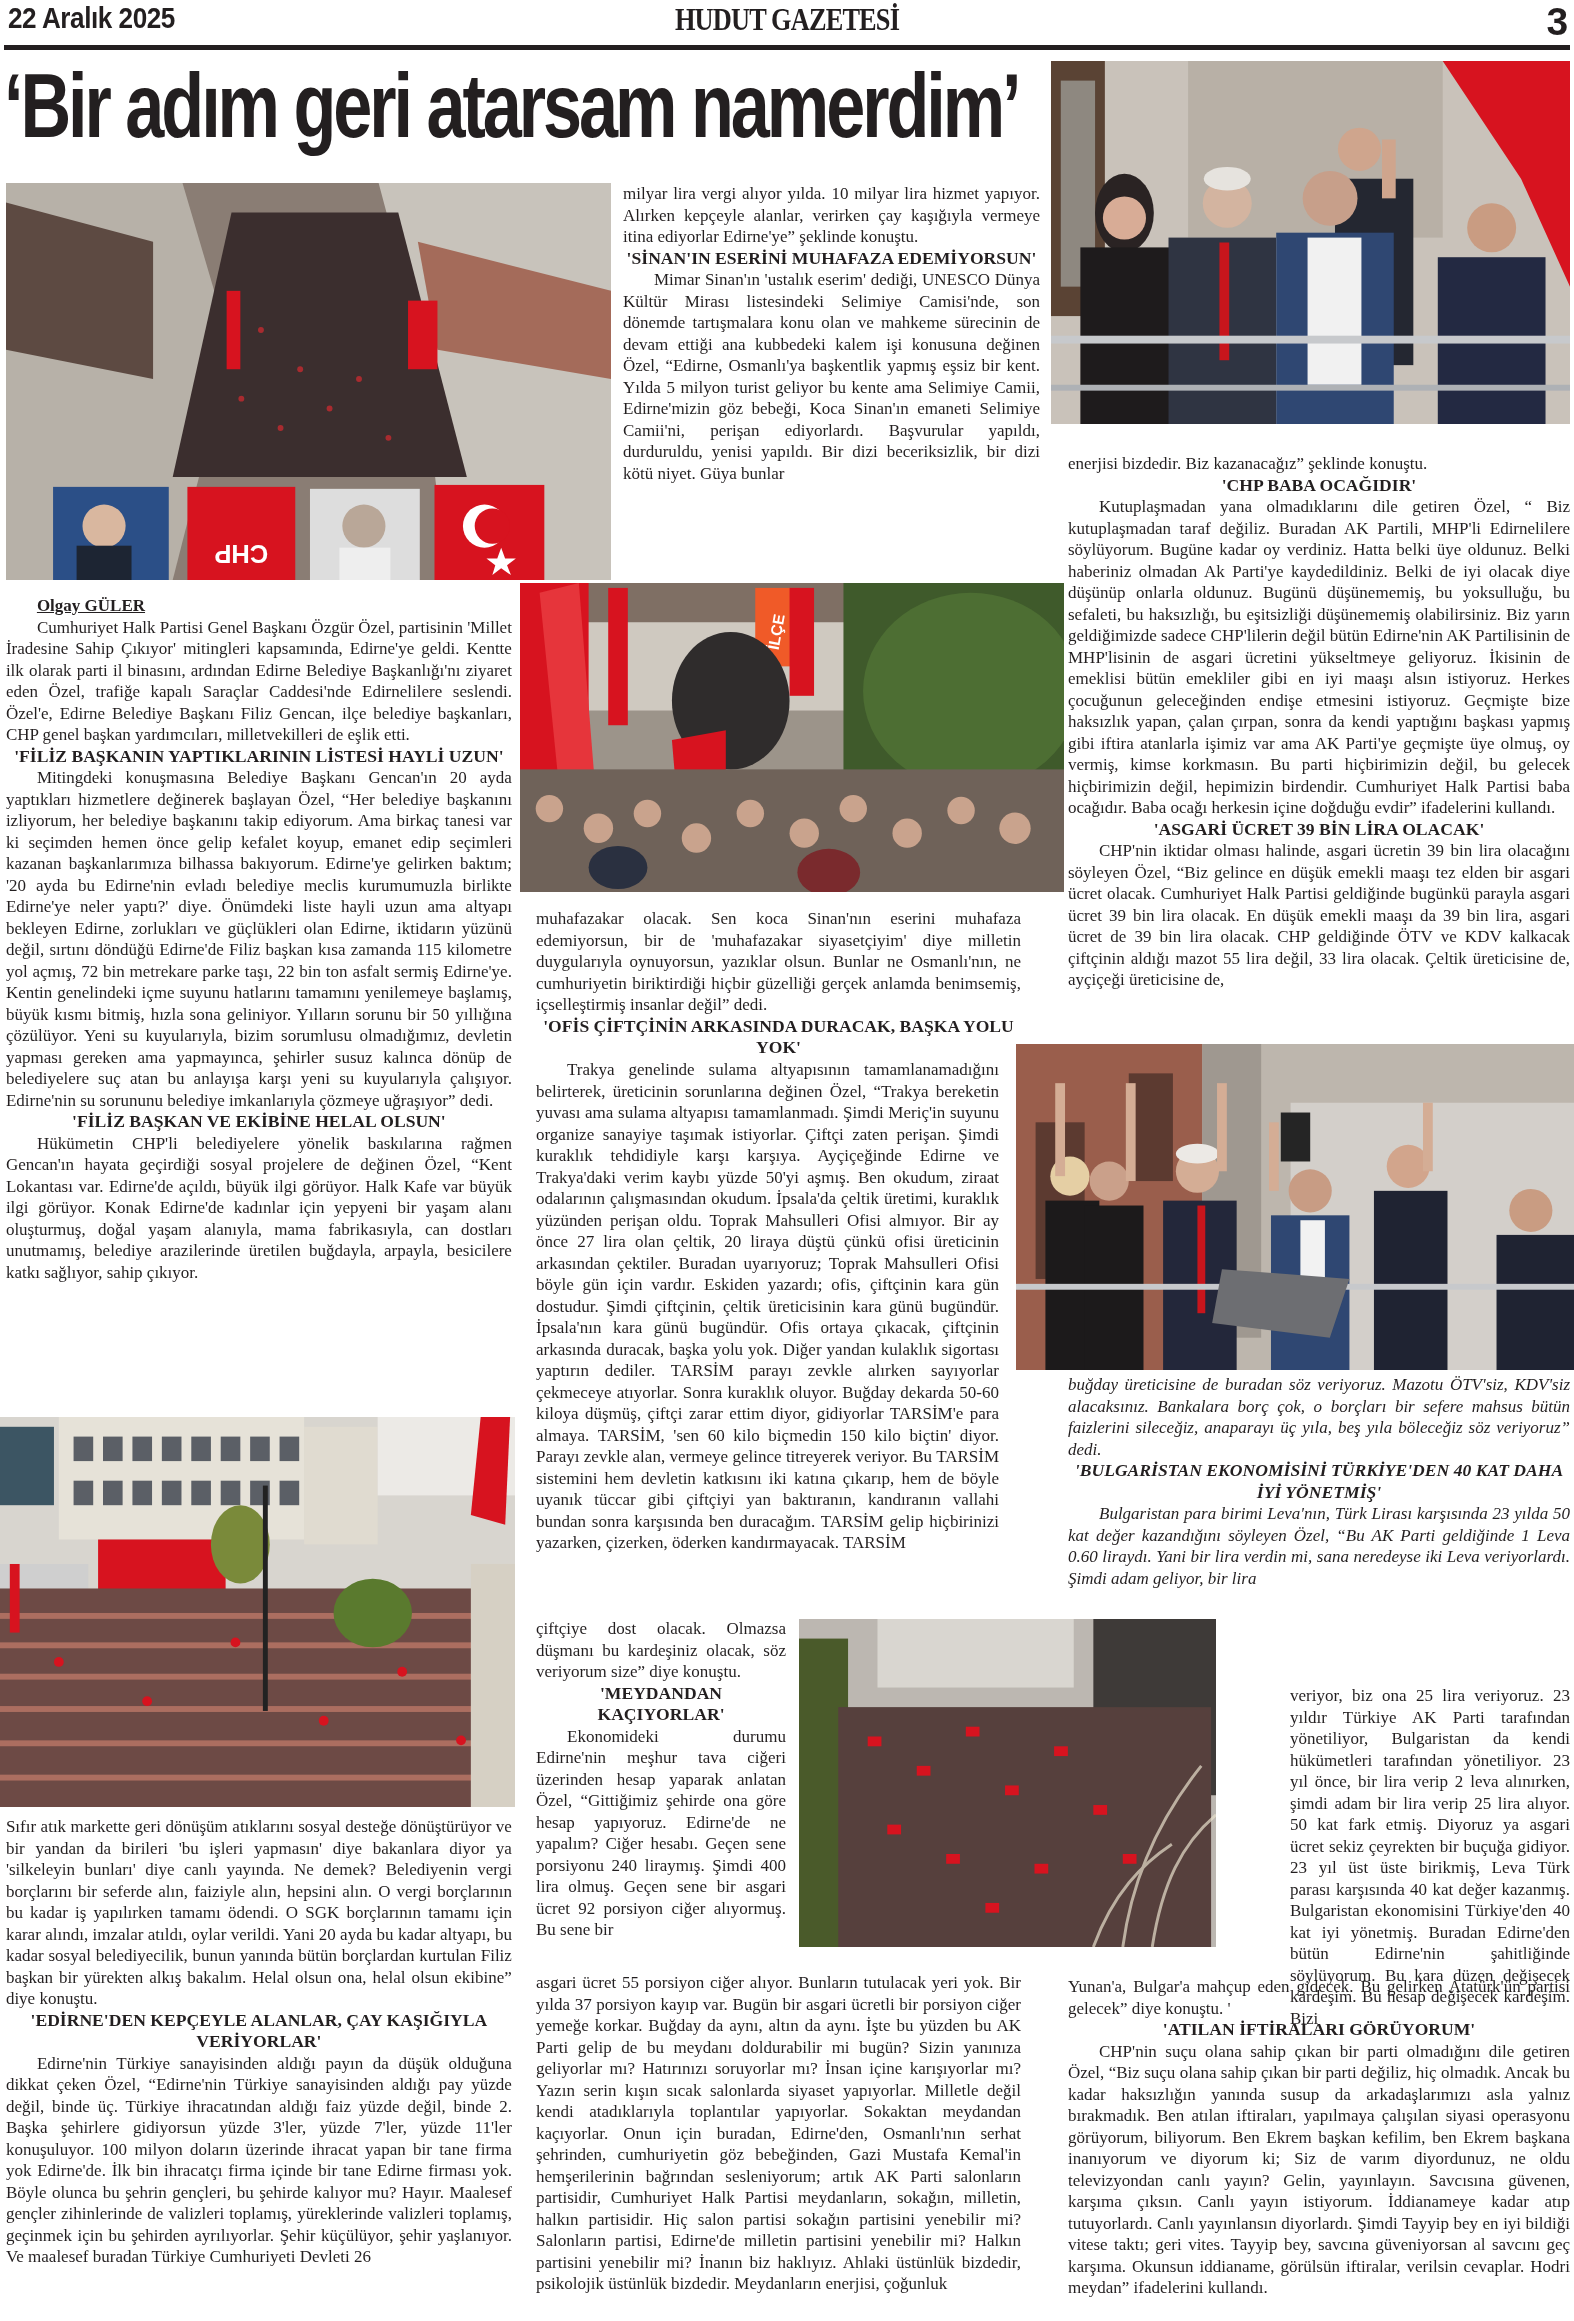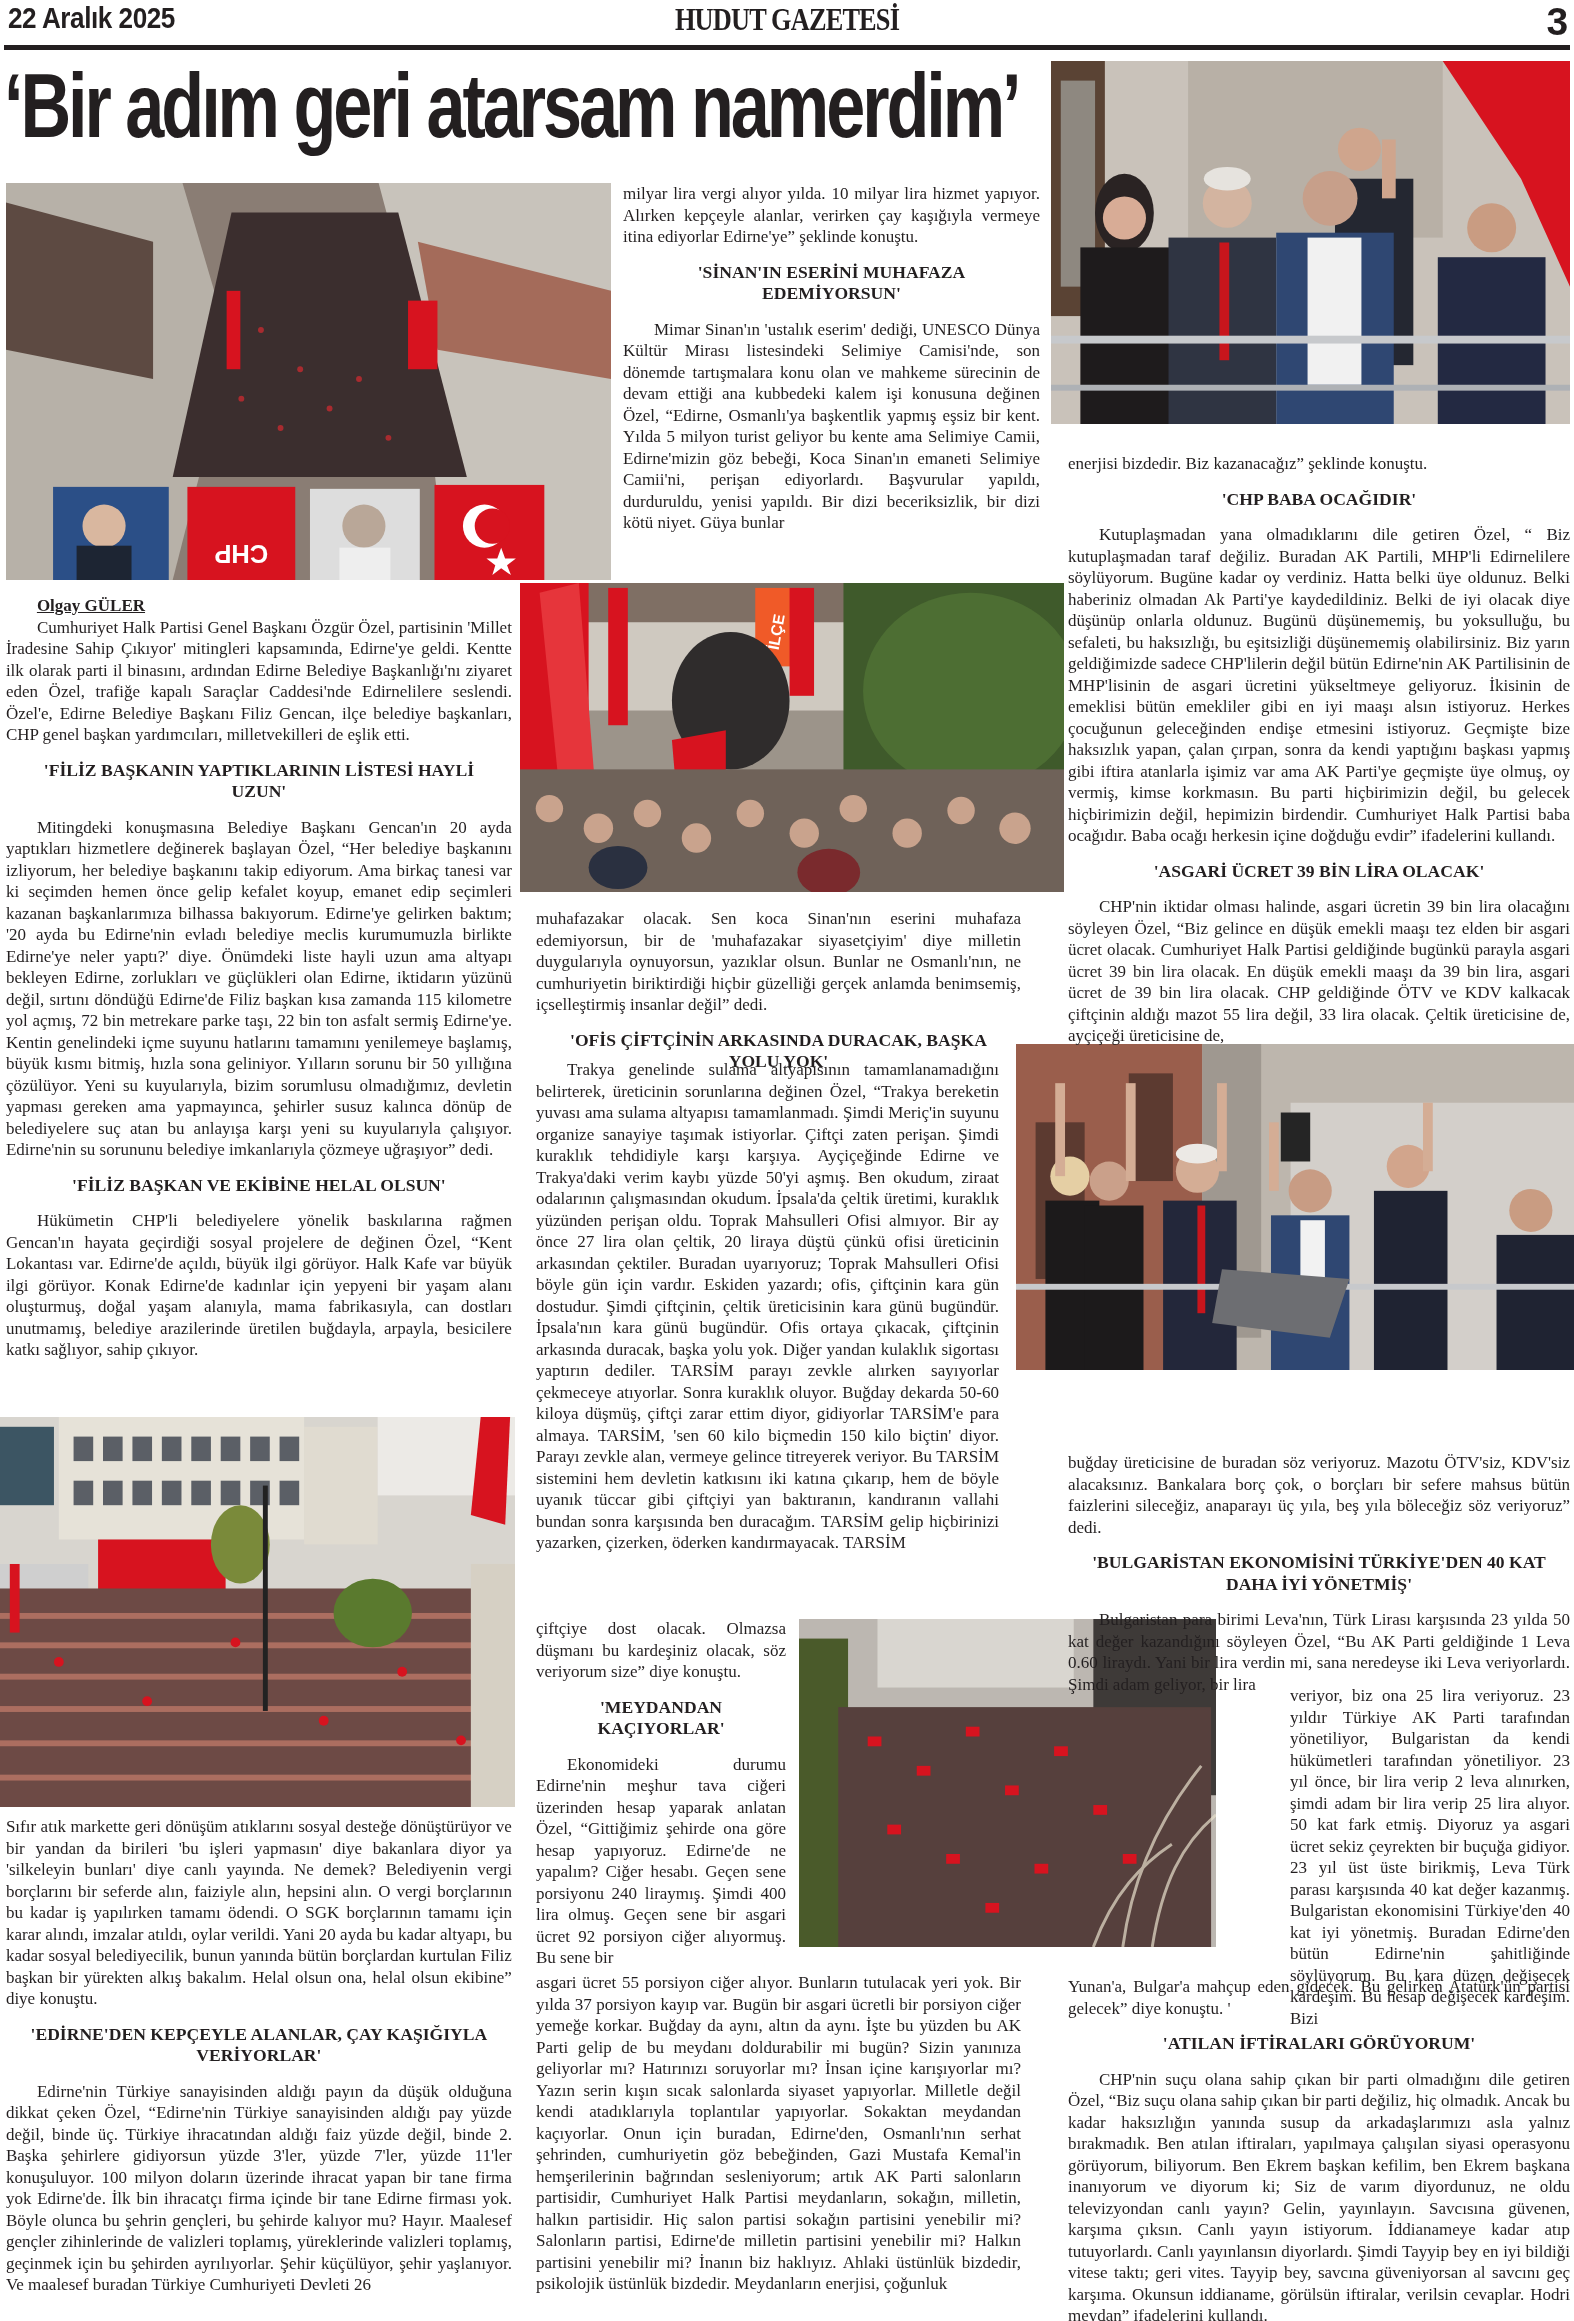--- a/index.html
+++ b/index.html
@@ -6,21 +6,21 @@
   body { width: 1574px; height: 2322px; position: relative; overflow: hidden; color: #231f20; font-family: "Liberation Serif", serif; }
   .abs { position: absolute; }
   .masthead-date { left: 7.8px; top: 2px; font-family: "Liberation Sans", sans-serif; font-weight: bold; font-size: 29px; letter-spacing: -0.5px; transform: scaleX(0.9); transform-origin: left; }
   .masthead-title { left: 0; width: 1574px; top: 2px; text-align: center; font-family: "Liberation Serif", serif; font-weight: bold; font-size: 31px; letter-spacing: -1px; transform: scaleX(0.85); }
   .masthead-page { right: 5.9px; top: 0; font-family: "Liberation Sans", sans-serif; font-weight: bold; font-size: 39px; }
   .rule { left: 3.9px; top: 45px; width: 1566px; height: 4.9px; background: #231f20; }
   .headline { left: 3.9px; top: 57px; width: 1039px; font-family: "Liberation Sans", sans-serif; font-weight: bold; font-size: 90px; line-height: 98px; letter-spacing: -3.9px; transform: scaleX(0.78); transform-origin: left; white-space: nowrap; }
   .col { font-size: 17px; line-height: 21.5px; text-align: justify; hyphens: none; }
   .col p { margin: 0; text-indent: 31px; }
   .col p.noindent { text-indent: 0; }
-  .col h3 { margin: 14px; font-size: 17.6px; line-height: 21.5px; font-weight: bold; text-align: center; }
+  .col h3 { margin: 0; font-size: 17.6px; line-height: 21.5px; font-weight: bold; text-align: center; }
   .byline { font-weight: bold; text-decoration: underline; text-indent: 31px; }
   .photo { overflow: hidden; }
   .photo svg { width: 100%; height: 100%; display: block; }
 </style>
 </head>
 <body>
 
 <div class="abs masthead-date">22 Aralık 2025</div>
 <div class="abs masthead-title">HUDUT GAZETESİ</div>
 <div class="abs masthead-page">3</div>
@@ -279,21 +279,21 @@
 </div>
 
 <div class="abs col" style="left:1068px; top:453px; width:502px;">
   <p class="noindent">enerjisi bizdedir. Biz kazanacağız” şeklinde konuştu.</p>
   <h3>'CHP BABA OCAĞIDIR'</h3>
   <p>Kutuplaşmadan yana olmadıklarını dile getiren Özel, “ Biz kutuplaşmadan taraf değiliz. Buradan AK Partili, MHP'li Edirnelilere söylüyorum. Bugüne kadar oy verdiniz. Hatta belki üye oldunuz. Belki haberiniz olmadan Ak Parti'ye kaydedildiniz. Belki de iyi olacak diye düşünüp onlarla oldunuz. Bugünü düşünememiş, bu yoksulluğu, bu sefaleti, bu haksızlığı, bu eşitsizliği düşünememiş olabilirsiniz. Biz yarın geldiğimizde sadece CHP'lilerin değil bütün Edirne'nin AK Partilisinin de MHP'lisinin de asgari ücretini yükseltmeye geliyoruz. İkisinin de emeklisi bütün emekliler gibi en iyi maaşı alsın istiyoruz. Herkes çocuğunun geleceğinden endişe etmesini istiyoruz. Geçmişte bize haksızlık yapan, çalan çırpan, sonra da kendi yaptığını başkası yapmış gibi iftira atanlarla işimiz var ama AK Parti'ye geçmişte üye olmuş, oy vermiş, kimse korkmasın. Bu parti hiçbirimizin değil, bu gelecek hiçbirimizin değil, hepimizin birdendir. Cumhuriyet Halk Partisi baba ocağıdır. Baba ocağı herkesin içine doğduğu evdir” ifadelerini kullandı.</p>
   <h3>'ASGARİ ÜCRET 39 BİN LİRA OLACAK'</h3>
   <p>CHP'nin iktidar olması halinde, asgari ücretin 39 bin lira olacağını söyleyen Özel, “Biz gelince en düşük emekli maaşı tez elden bir asgari ücret olacak. Cumhuriyet Halk Partisi geldiğinde bugünkü parayla asgari ücret 39 bin lira olacak. En düşük emekli maaşı da 39 bin lira, asgari ücret de 39 bin lira olacak. CHP geldiğinde ÖTV ve KDV kalkacak çiftçinin aldığı mazot 55 lira değil, 33 lira olacak. Çeltik üreticisine de, ayçiçeği üreticisine de,</p>
 </div>
 
-<div class="abs col" style="left:1068px; top:1452px; width:502px;">
+<div class="abs col" style="left:1068px; top:1374px; width:502px;font-style:italic;">
   <p class="noindent">buğday üreticisine de buradan söz veriyoruz. Mazotu ÖTV'siz, KDV'siz alacaksınız. Bankalara borç çok, o borçları bir sefere mahsus bütün faizlerini sileceğiz, anaparayı üç yıla, beş yıla böleceğiz söz veriyoruz” dedi.</p>
   <h3>'BULGARİSTAN EKONOMİSİNİ TÜRKİYE'DEN 40 KAT DAHA İYİ YÖNETMİŞ'</h3>
   <p>Bulgaristan para birimi Leva'nın, Türk Lirası karşısında 23 yılda 50 kat değer kazandığını söyleyen Özel, “Bu AK Parti geldiğinde 1 Leva 0.60 liraydı. Yani bir lira verdin mi, sana neredeyse iki Leva veriyorlardı. Şimdi adam geliyor, bir lira</p>
 </div>
 
 <div class="abs col" style="left:1290px; top:1685px; width:280px;">
   <p class="noindent">veriyor, biz ona 25 lira veriyoruz. 23 yıldır Türkiye AK Parti tarafından yönetiliyor, Bulgaristan da kendi hükümetleri tarafından yönetiliyor. 23 yıl önce, bir lira verip 2 leva alınırken, şimdi adam bir lira verip 25 lira alıyor. 50 kat fark etmiş. Diyoruz ya asgari ücret sekiz çeyrekten bir buçuğa gidiyor. 23 yıl üst üste birikmiş, Leva Türk parası karşısında 40 kat değer kazanmış. Bulgaristan ekonomisini Türkiye'den 40 kat iyi yönetmiş. Buradan Edirne'den bütün Edirne'nin şahitliğinde söylüyorum. Bu kara düzen değişecek kardeşim. Bu hesap değişecek kardeşim. Bizi</p>
 </div>
 
 <div class="abs col" style="left:1068px; top:1976px; width:502px;">

